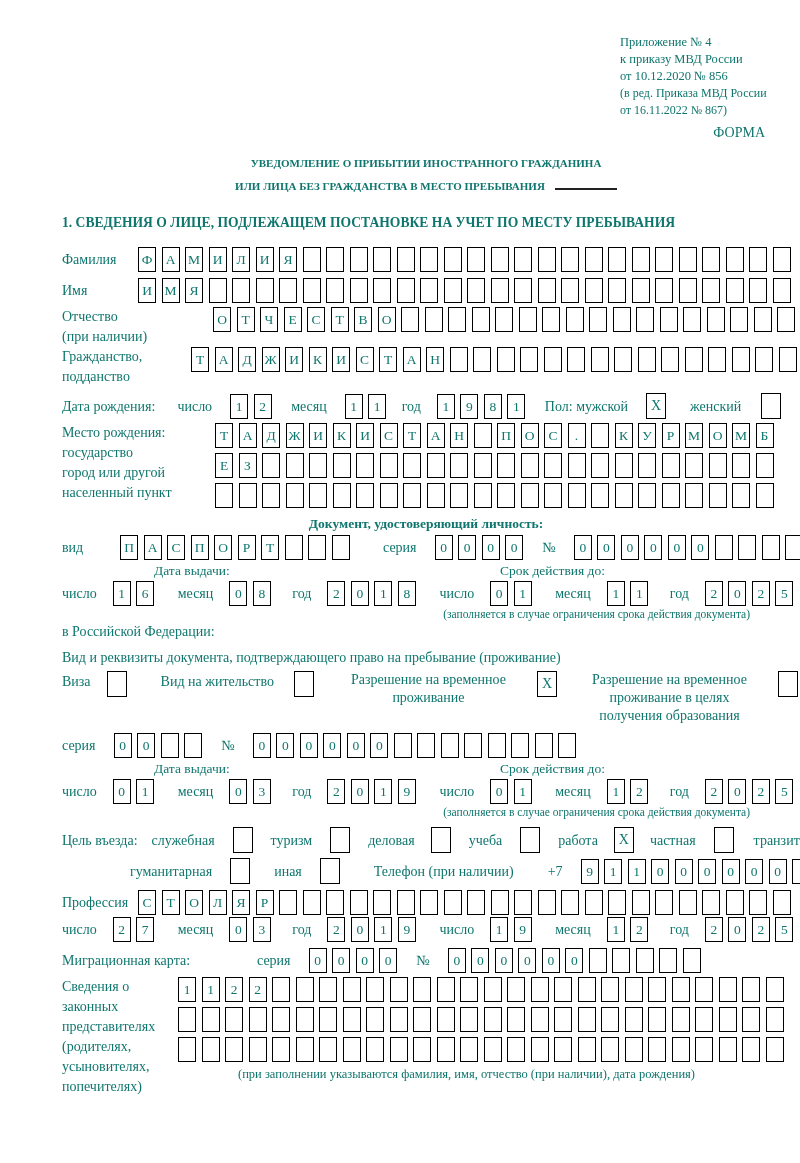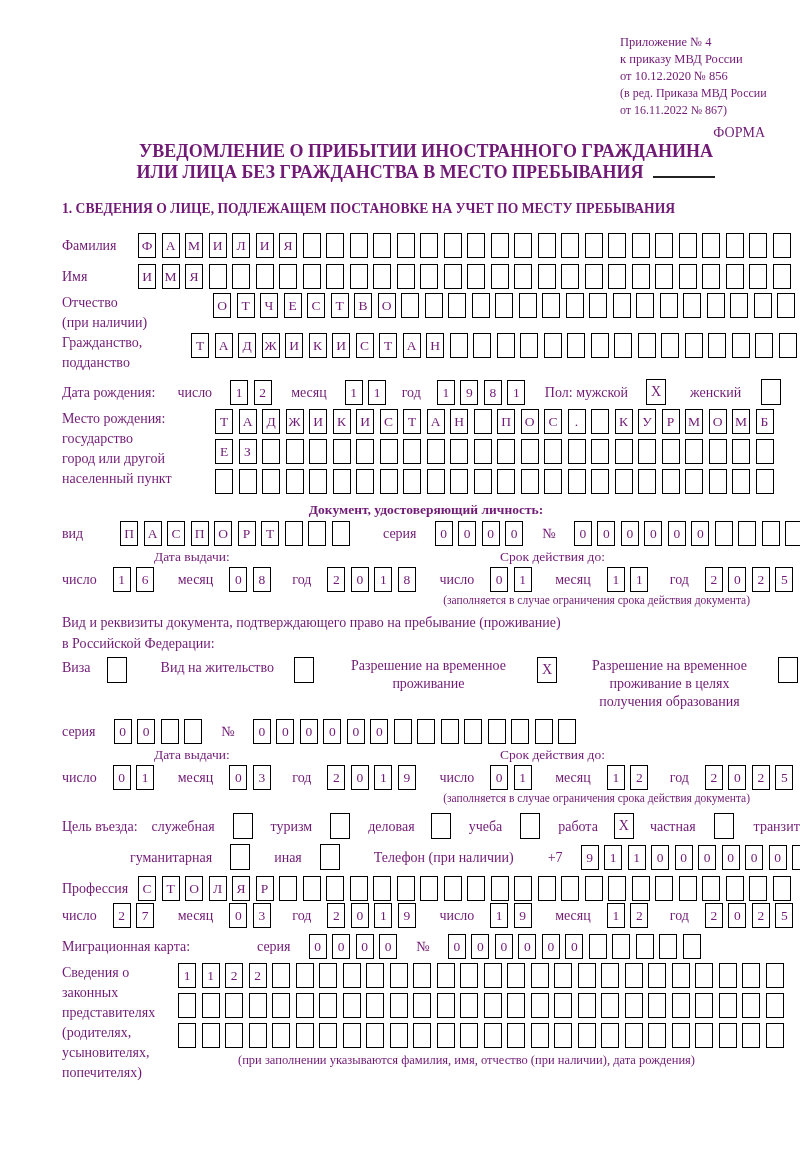--- a/index.html
+++ b/index.html
@@ -1,22 +1,22 @@
 <!DOCTYPE html>
 <html><head>
 <meta charset="utf-8">
 <style>
   html,body{margin:0;padding:0;background:#fff;}
   .page{position:relative;width:800px;height:1163px;box-sizing:border-box;
-        padding:34px 10px 0 62px;overflow:hidden;background:#fff;color:#701a75;
+        padding:34px 10px 0 62px;overflow:hidden;background:#fff;color:#0f766e;
         font-family:"Liberation Serif","DejaVu Serif",serif;font-size:14px;}
   .hdr{margin-left:558px;font-size:12.5px;line-height:17px;}
   .hdr .sub{font-size:12px;}
   .forma{width:703px;text-align:right;font-weight:normal;font-size:14px;margin-top:6px;}
-  .title{width:728px;text-align:center;font-weight:bold;font-size:18px;line-height:21px;margin-top:0;}
+  .title{width:728px;text-align:center;font-weight:bold;font-size:11px;line-height:21px;margin-top:12px;}
   .blank{display:inline-block;width:62px;border-bottom:2.5px solid #222;margin-left:10px;height:14px;}
   .sec{font-weight:bold;font-size:13.6px;margin-top:18px;}
   .frow{display:flex;align-items:flex-start;gap:10px;}
   .frow>*{flex-shrink:0;}
   .frow.ac{align-items:center;}
   .lbl{font-size:14px;line-height:21px;}
   .w66{width:66px;}.w141{width:141px;}.w119{width:119px;}.w143{width:143px;}
   .w106{width:106px;}.w185{width:185px;}.w48{width:48px;}
   .boxes{display:inline-flex;}
   .cbox{box-sizing:border-box;display:inline-block;width:18px;height:25px;border:1.5px solid #000;
@@ -386,22 +386,22 @@
     <span class="lbl ml6 mr6">год</span>
     <span class="boxes">
         <span class="cbox">2</span>
         <span class="cbox">0</span>
         <span class="cbox">2</span>
         <span class="cbox">5</span>
       </span>
   </div>
   <div class="vnote">(заполняется в случае ограничения срока действия документа)</div>
 
+  <div class="plain" style="margin-top:0">в Российской Федерации:</div>
   <div class="plain">Вид и реквизиты документа, подтверждающего право на пребывание (проживание)</div>
-  <div class="plain" style="margin-top:0">в Российской Федерации:</div>
 
   <div class="frow mt3">
     <span class="lbl">Виза</span>
     <span class="chk ml6"></span>
     <span class="lbl ml24">Вид на жительство</span>
     <span class="chk ml10"></span>
     <span class="mlc ml12 w185">
       <span style="display:block">Разрешение на временное</span>
       <span style="display:block">проживание</span>
     </span>

